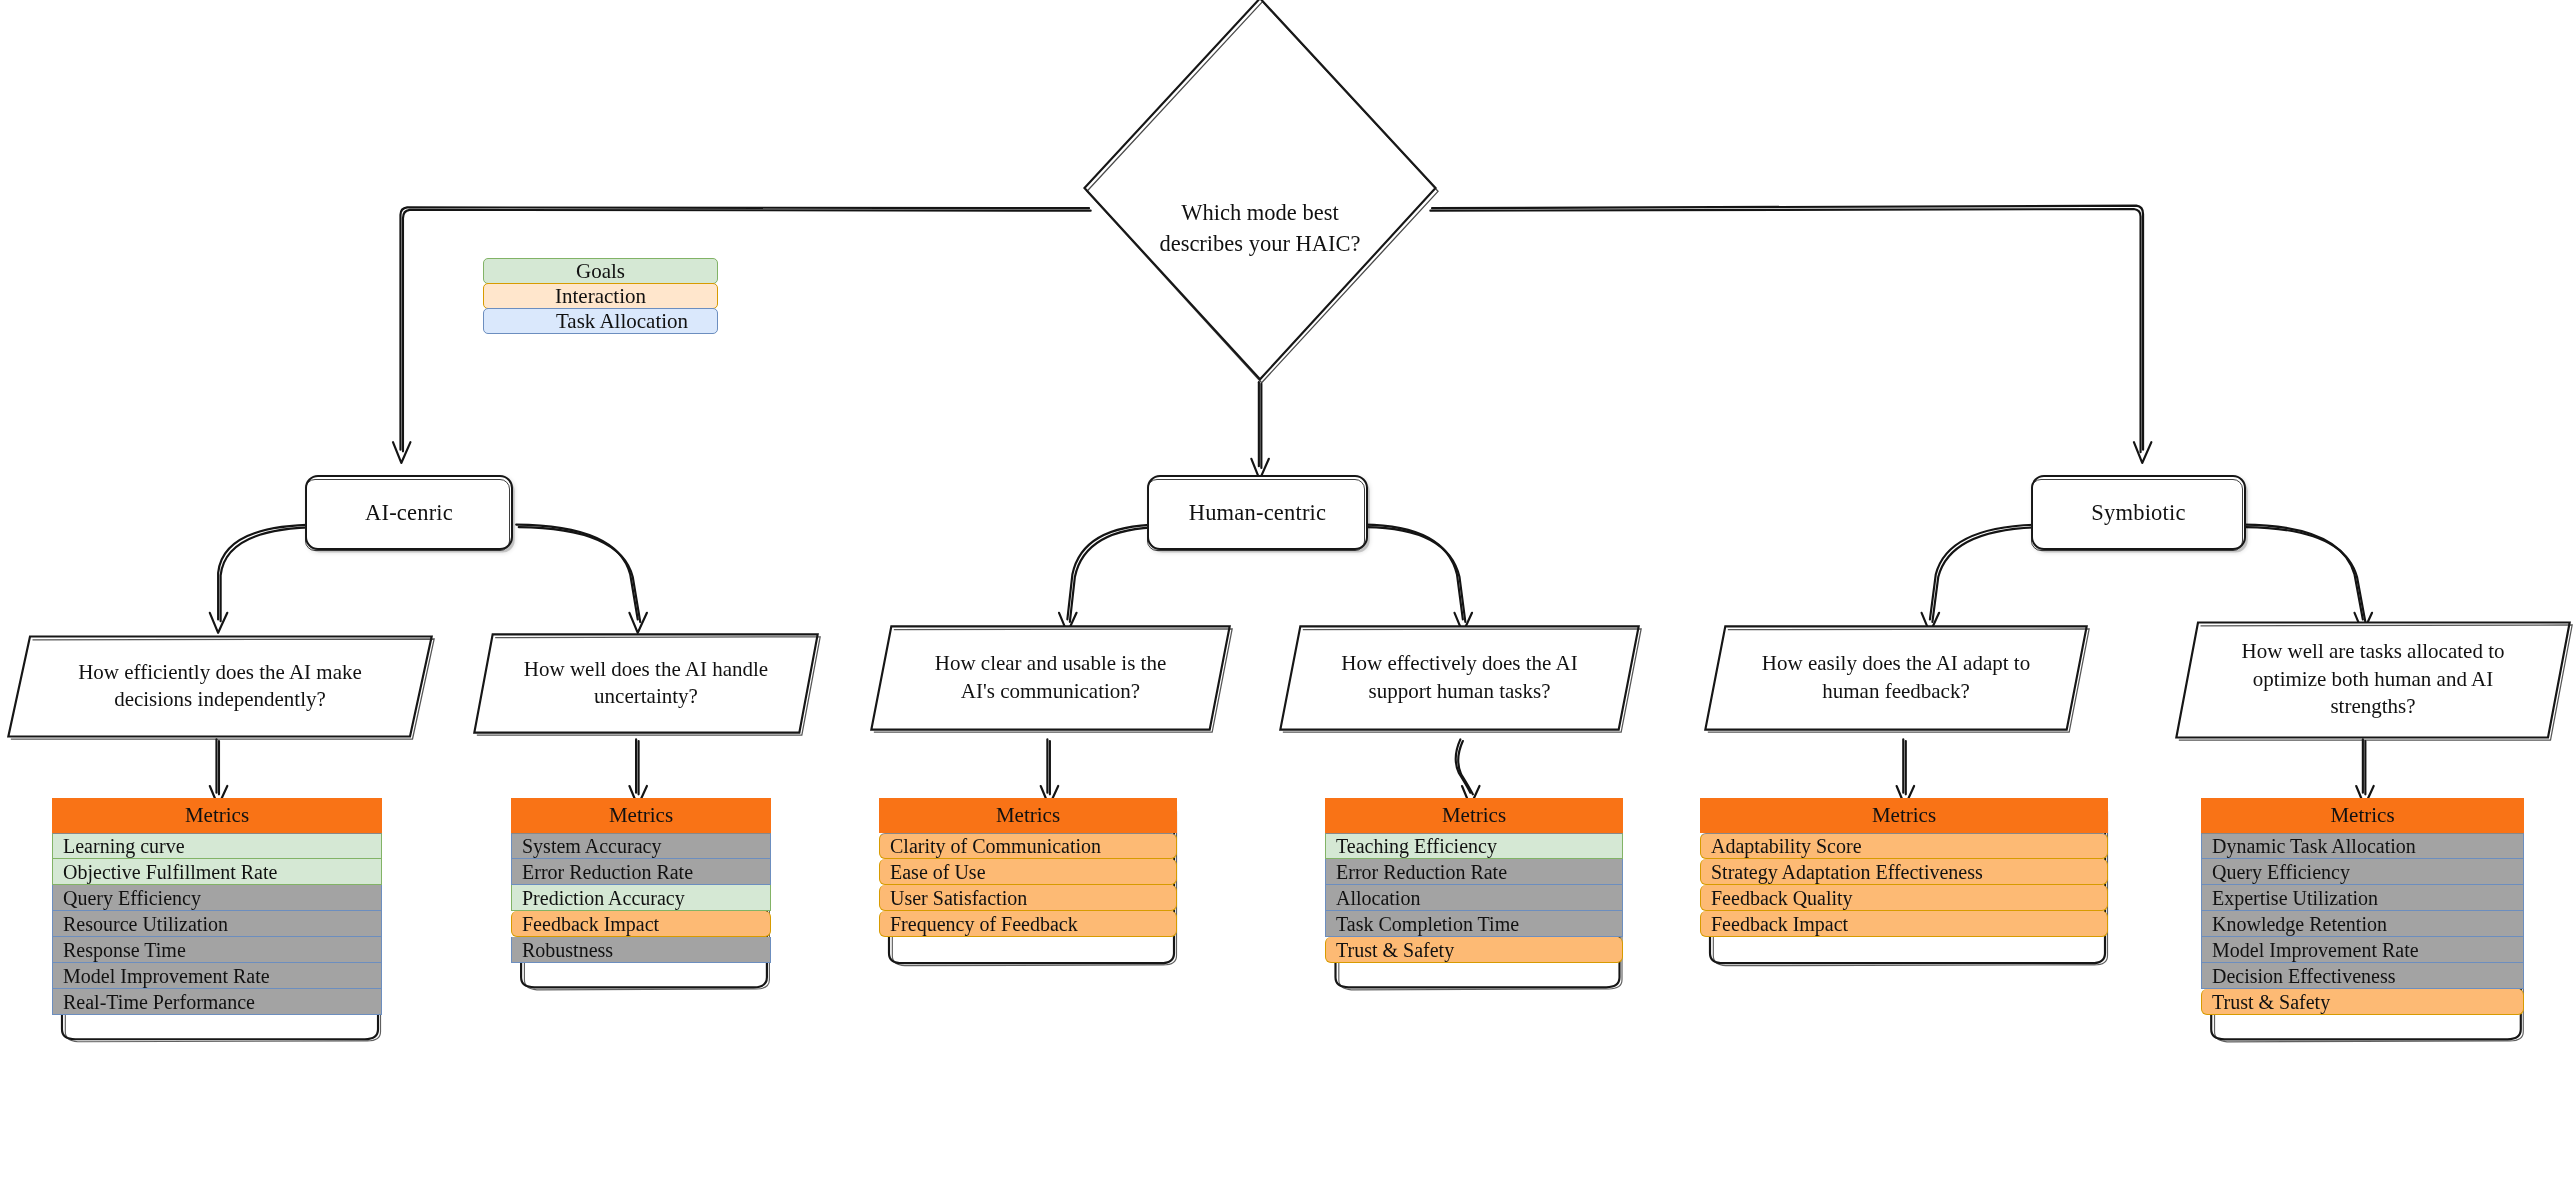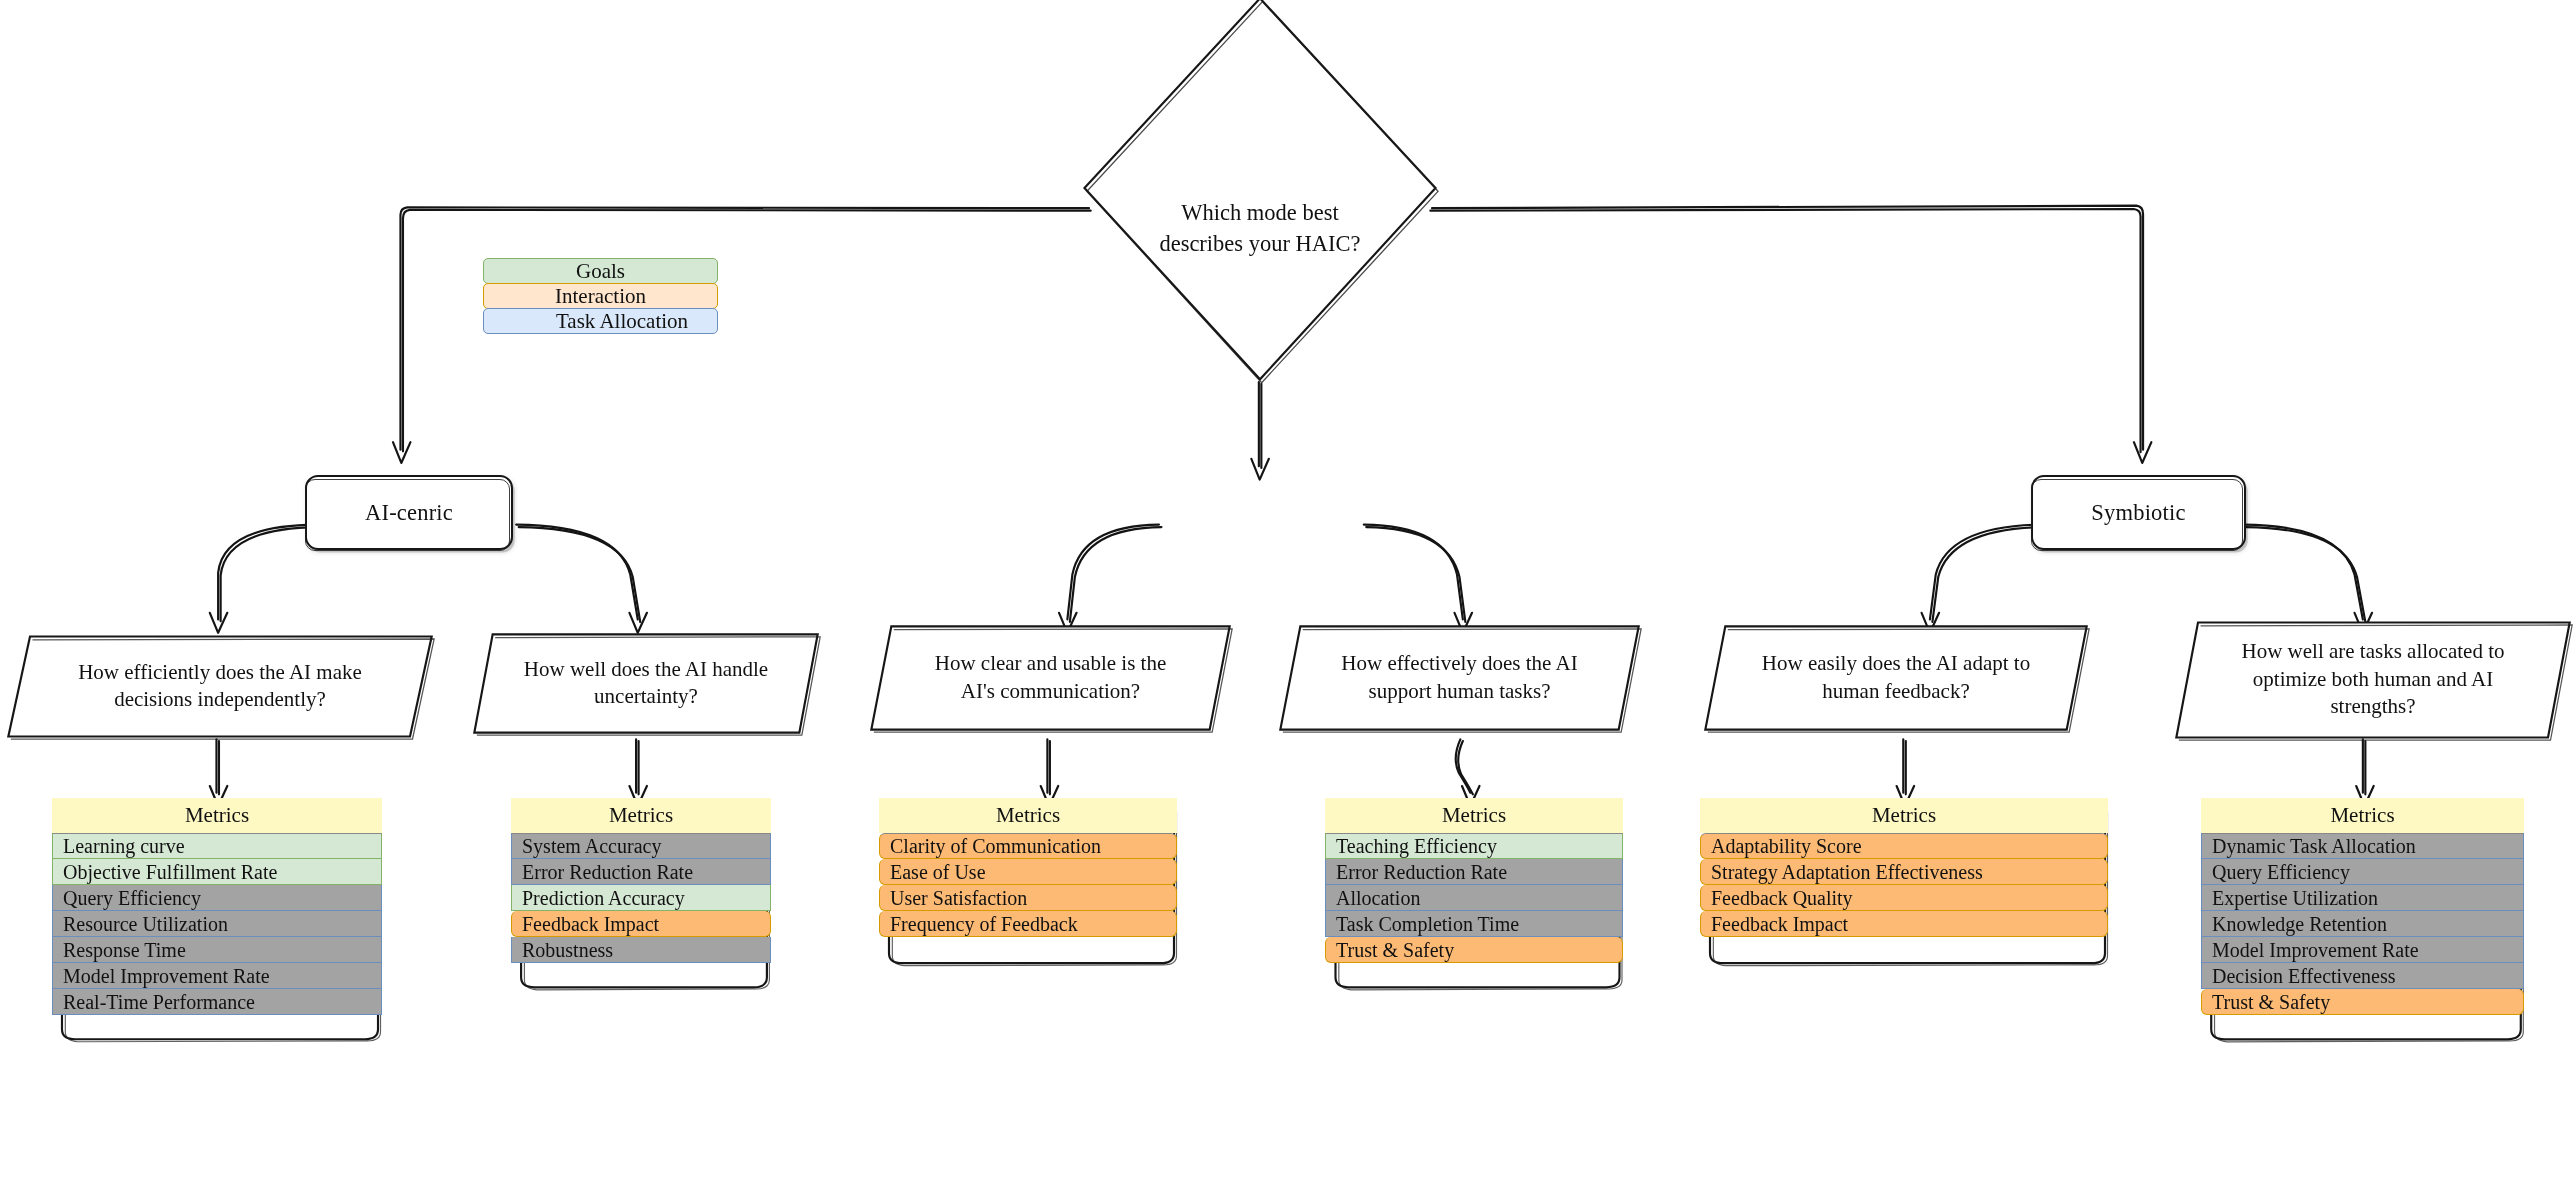--- a/index.html
+++ b/index.html
@@ -35,21 +35,21 @@
   .qbox .qlabel{
     position:absolute;left:0;right:0;top:50%;transform:translateY(-50%);
     text-align:center;font-size:21px;line-height:1.32;padding:0 28px;box-sizing:border-box;
   }
 
   
   .metrics{position:absolute;}
   .metrics .shellwrap{position:absolute;left:0;top:0;overflow:visible;}
   .mhead{
     position:relative;height:35px;display:flex;align-items:center;justify-content:center;
-    font-size:21px;background:#fef9c3;
+    font-size:21px;background:#f97316;
   }
   .mrows{position:relative;}
   .mrow{
     box-sizing:border-box;height:26px;display:flex;align-items:center;
     padding-left:10px;font-size:20px;line-height:1;white-space:nowrap;
     border:0.8px solid #888;border-top:none;
   }
   .mrow.first{border-top:0.8px solid #888;}
   .c-goals{background:#d5e8d4;border-color:#82b366;}
   .c-interaction{background:#fdba74;border-color:#d79b00;border-radius:6px;}
@@ -139,20 +139,21 @@
     </div>
   </div>
 
   <div class="legend" style="left:483px;top:258px;width:235px;">
     <div class="lrow c-goals">Goals</div>
     <div class="lrow c-interaction">Interaction</div>
     <div class="lrow c-task">Task Allocation</div>
   </div>
 
   <div class="node mode" style="left:305px;top:475px;width:208px;height:75px;">AI-cenric</div>
+  <div class="node mode" style="left:1147px;top:475px;width:221px;height:75px;">Human-centric</div>
   <div class="node mode" style="left:2031px;top:475px;width:215px;height:75px;">Symbiotic</div>
 
   <div class="qbox" style="left:5px;top:633px;width:430px;height:107px;">
     <svg width="430" height="107" viewBox="0 0 516 128">
       <path d="M30,4 L512,4 L486,124 L4,124 Z" fill="#fff" stroke="#161616" stroke-width="2.6"></path>
       <path d="M33,8 L515,7 L489,127 L7,127" fill="none" stroke="#1d1d1d" stroke-width="1.5" opacity=".75"></path>
     </svg>
     <div class="qlabel">How efficiently does the AI make<br>decisions independently?</div>
   </div>
 

